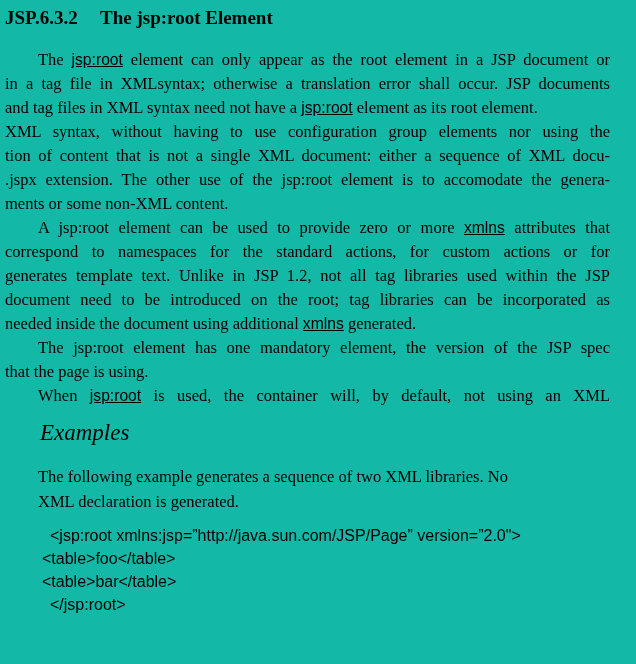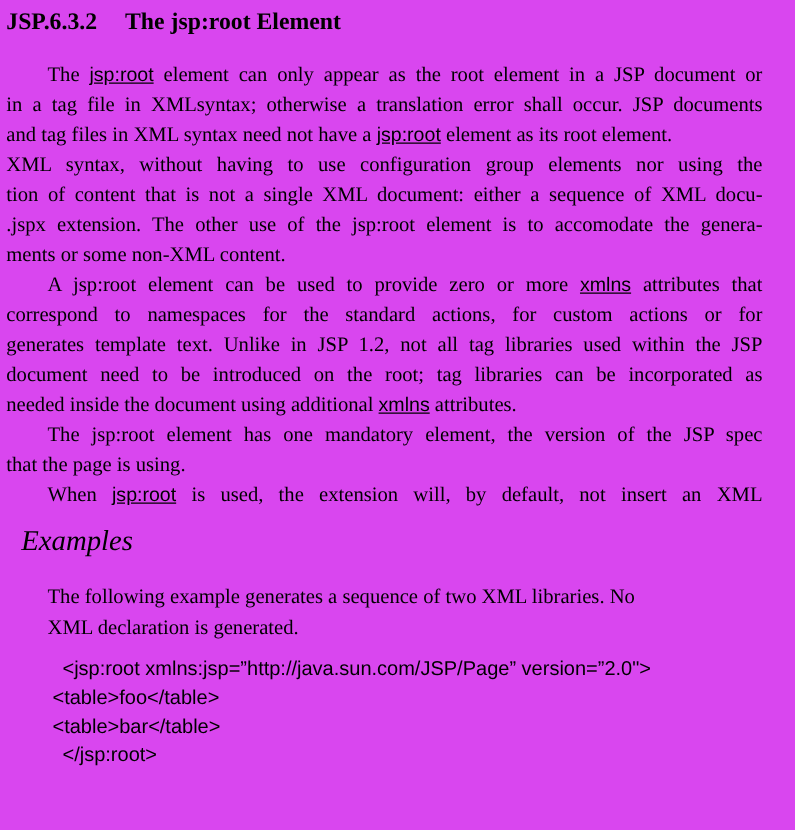--- a/index.html
+++ b/index.html
@@ -4,21 +4,21 @@
 <style>
   html, body {
     margin: 0;
     padding: 0;
     background: #ffffff;
   }
   .page {
     position: relative;
     width: 636px;
     height: 664px;
-    background: #d946ef;
+    background: #14b8a6;
     color: #000000;
     overflow: hidden;
     font-family: "Liberation Serif", serif;
   }
   .section-heading {
     margin: 6px 0 0 5px;
     height: 24px;
     line-height: 24px;
     font-size: 19px;
     font-weight: bold;
@@ -48,21 +48,21 @@
     display: inline-block;
     width: 100%;
     height: 0;
   }
   .code-inline {
     font-family: "Liberation Sans", sans-serif;
     font-size: 0.95em;
     text-decoration: underline;
   }
   .examples-heading {
-    margin: 10px 0 0 17px;
+    margin: 10px 0 0 40px;
     height: 30px;
     line-height: 30px;
     font-size: 23px;
     font-style: italic;
     font-family: "Liberation Serif", serif;
   }
   .example-intro {
     margin: 16px 26px 0 38px;
   }
   .example-intro .bodyline {
@@ -101,28 +101,28 @@
         <div class="bodyline justify"><span>XML syntax, without having to use configuration group elements nor using the</span></div>
         <div class="bodyline justify"><span>tion of content that is not a single XML document: either a sequence of XML docu-</span></div>
         <div class="bodyline justify"><span>.jspx extension. The other use of the jsp:root element is to accomodate the genera-</span></div>
         <div class="bodyline"><span>ments or some non-XML content.</span></div>
       </div>
       <div>
         <div class="bodyline justify indent"><span>A jsp:root element can be used to provide zero or more </span><span class="code-inline">xmlns</span><span> attributes that</span></div>
         <div class="bodyline justify"><span>correspond to namespaces for the standard actions, for custom actions or for</span></div>
         <div class="bodyline justify"><span>generates template text. Unlike in JSP 1.2, not all tag libraries used within the JSP</span></div>
         <div class="bodyline justify"><span>document need to be introduced on the root; tag libraries can be incorporated as</span></div>
-        <div class="bodyline"><span>needed inside the document using additional </span><span class="code-inline">xmlns</span><span> attributes.</span></div>
+        <div class="bodyline"><span>needed inside the document using additional </span><span class="code-inline">xmlns</span><span> generated.</span></div>
       </div>
       <div>
         <div class="bodyline justify indent"><span>The jsp:root element has one mandatory element, the version of the JSP spec</span></div>
         <div class="bodyline"><span>that the page is using.</span></div>
       </div>
       <div>
-        <div class="bodyline justify indent"><span>When </span><span class="code-inline">jsp:root</span><span> is used, the extension will, by default, not insert an XML</span></div>
+        <div class="bodyline justify indent"><span>When </span><span class="code-inline">jsp:root</span><span> is used, the container will, by default, not using an XML</span></div>
       </div>
     </div>
 
   <div class="examples-heading">Examples</div>
 
   <div class="example-intro" id="example-intro">
       <div class="bodyline"><span>The following example generates a sequence of two XML libraries. No</span></div>
       <div class="bodyline"><span>XML declaration is generated.</span></div>
     </div>
 

